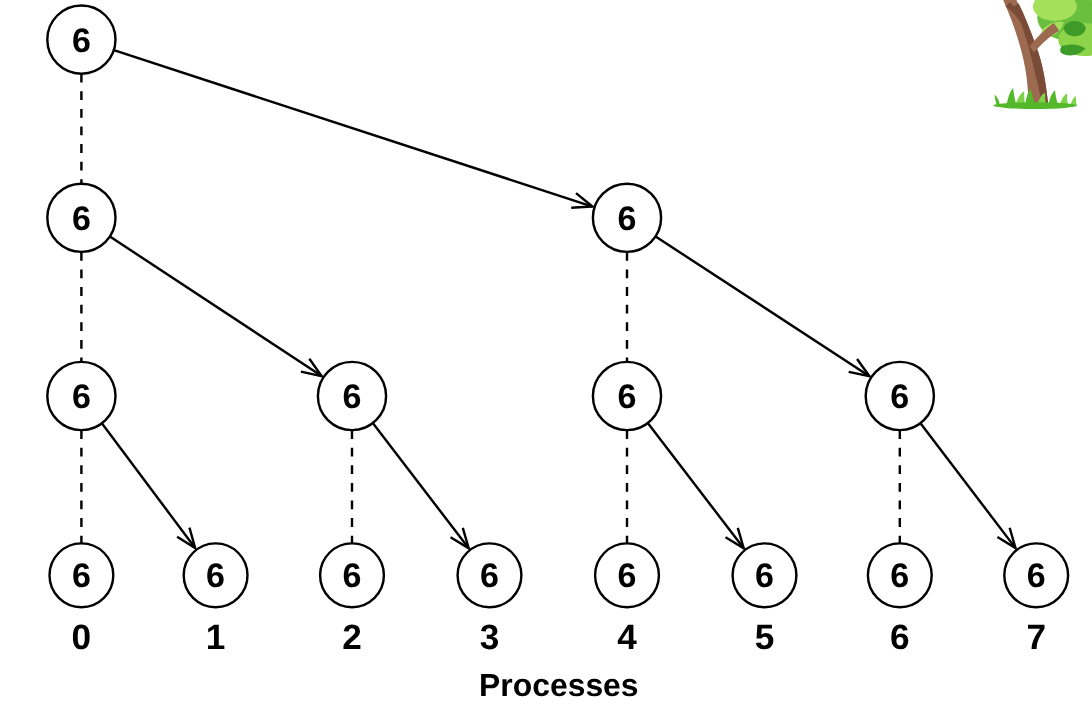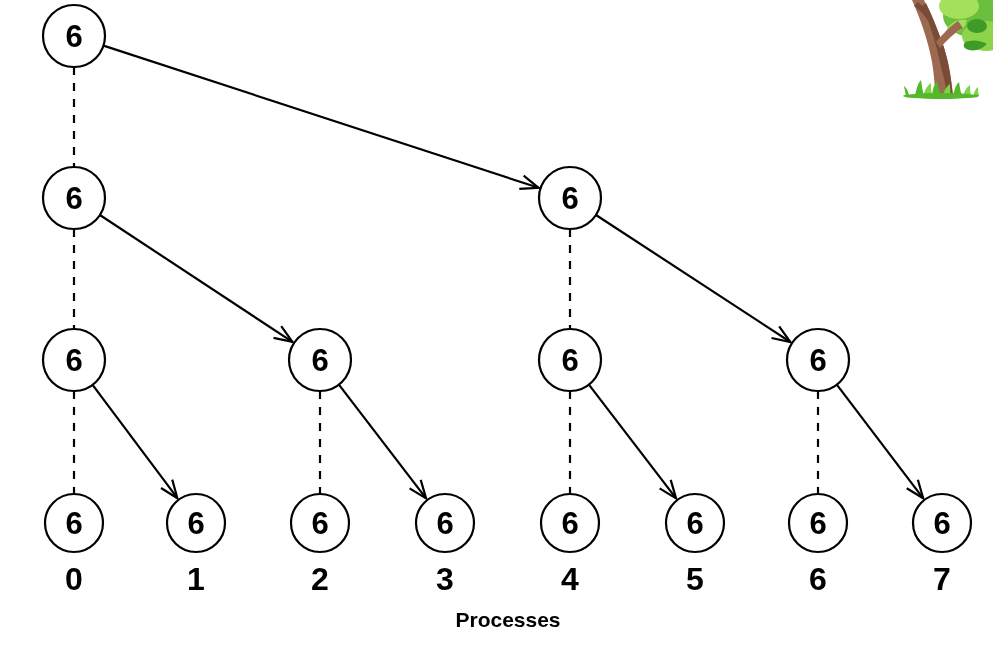--- a/index.html
+++ b/index.html
@@ -47,21 +47,21 @@
     font-family: "Liberation Sans", sans-serif;
     font-size: 32px;
     font-weight: bold;
     text-anchor: middle;
   }
   .caption {
     position: absolute;
     left: 508px;
     top: 608px;
     transform: translateX(-50%);
-    font-size: 21px;
+    font-size: 29px;
     font-weight: bold;
     color: var(--line, #000000);
     white-space: nowrap;
   }
   .tree-clipart {
     position: absolute;
     right: 0;
     top: 0;
   }
   .trunk { fill: var(--trunk, #9c6a50); }

